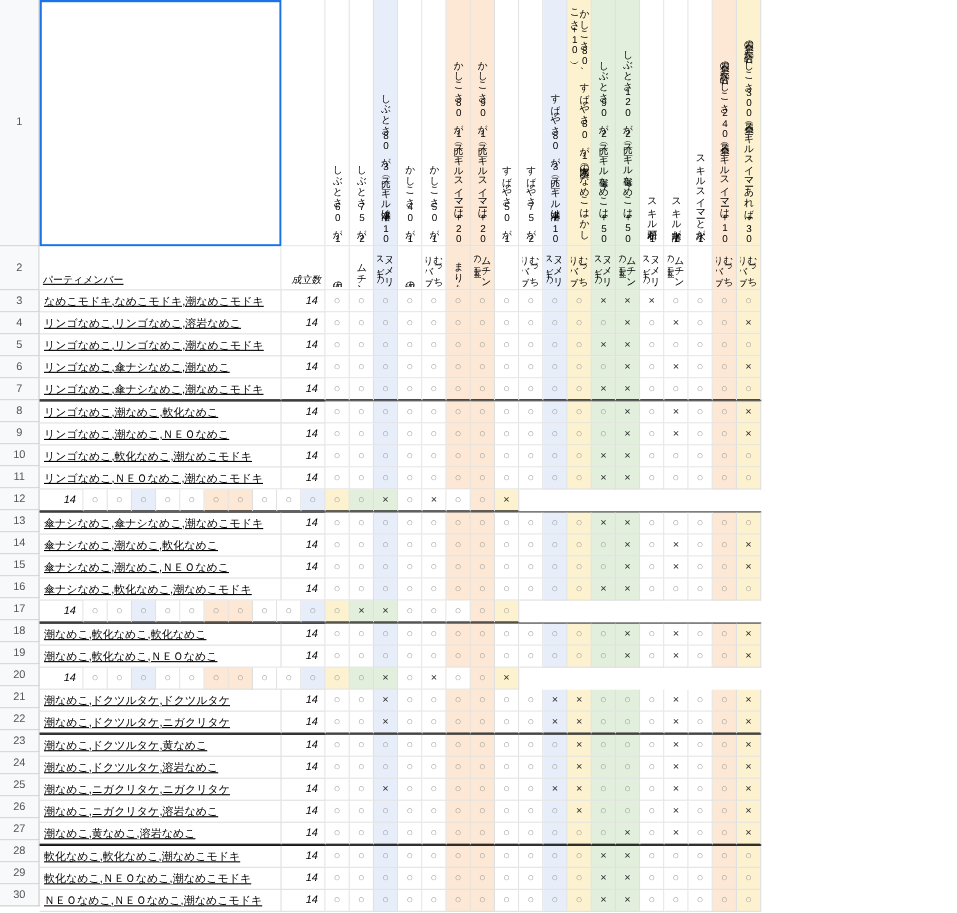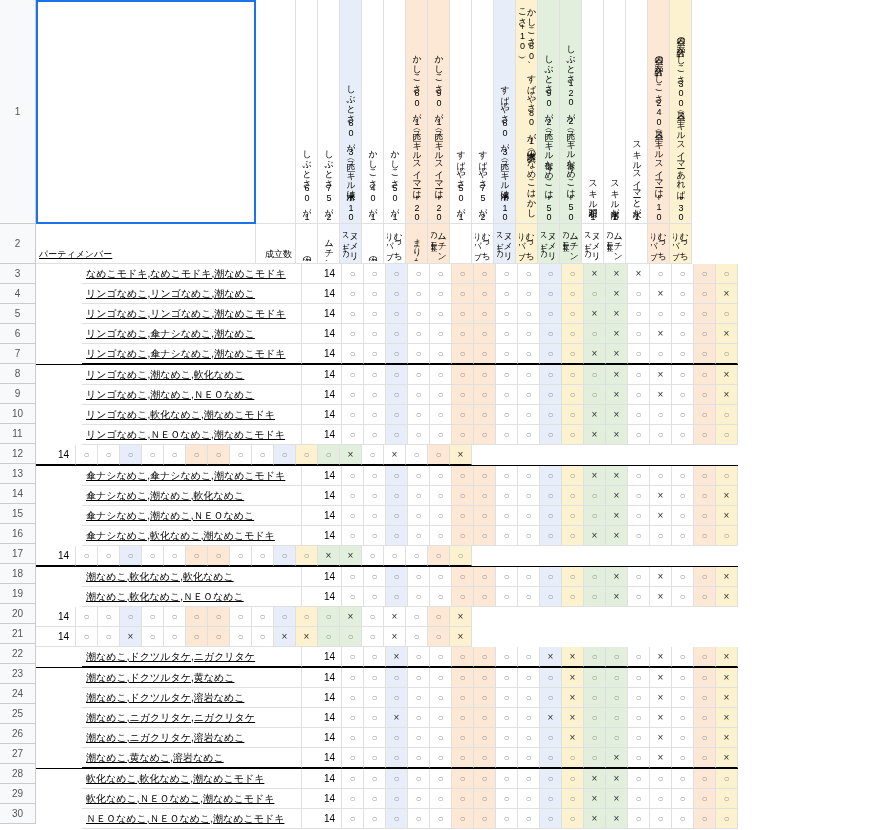--- a/index.html
+++ b/index.html
@@ -10,24 +10,24 @@
 .corner { width: 36px; height: 224px; }
 .row2hdr { width: 36px; height: 40px; background: #f8f9fa; border-right:1px solid #ccc; border-bottom:1px solid #ccc; display:flex; align-items:center; justify-content:center; color:#555; font-size:10px;}
 .rowhdr { width: 36px; height: 20px; }
 .grid-body { display: flex; flex-direction: column; }
 .header-row, .header-row2, .data-row { display: flex; }
 .hcell { border-right: 1px solid #e0e0e0; border-bottom: 1px solid #e0e0e0; height: 224px; display: flex; align-items: flex-end; justify-content: center; padding: 2px 1px; font-size: 9px; overflow: hidden; }
 .hcell2 { border-right: 1px solid #e0e0e0; border-bottom: 1px solid #e0e0e0; height: 40px; display: flex; align-items: flex-end; justify-content: flex-start; padding: 2px 3px; font-size: 9px; overflow: hidden; }
 .vert { writing-mode: vertical-rl; text-orientation: upright; font-size: 9px; line-height: 1; letter-spacing: -0.5px; max-height: 220px; overflow: hidden; }
 .vert2 { writing-mode: vertical-rl; text-orientation: upright; font-size: 9px; line-height: 1; letter-spacing: -0.5px; max-height: 36px; overflow: hidden; }
 .cell { border-right: 1px solid #e0e0e0; border-bottom: 1px solid #e0e0e0; height: 20px; display: flex; align-items: center; justify-content: center; font-size: 10px; overflow: hidden; white-space: nowrap; }
-.cell.txt { justify-content: flex-start; padding-left: 4px; font-size: 10px; margin-left: 46px; }
+.cell.txt { justify-content: flex-start; padding-left: 4px; font-size: 10px; }
 .cell.num { justify-content: flex-end; padding-right: 6px; }
 .w-party { width: 220px; text-decoration: underline; }
-.w-count { width: 40px; }
+.w-count { width: 40px; font-style: italic; }
 .w-s { width: 22px; }
 .bg-0 { background: #fff; }
 .bg-1 { background: #e8eef9; }
 .bg-2 { background: #fce8d4; }
 .bg-3 { background: #e2efdd; }
 .bg-4 { background: #fdf2d0; }
 .thick-bottom { border-bottom: 1.5px solid #000; }
 .sel { border: 2px solid #1a73e8; }
 .o { color: #999; }
 .x { color: #333; }
@@ -240,21 +240,21 @@
             <span class="o">○</span>
           </div>
           <div class="cell w-s bg-2">
             <span class="o">○</span>
           </div>
           <div class="cell w-s bg-4">
             <span class="o">○</span>
           </div>
         </div>
         <div class="data-row">
-          <div class="cell txt w-party">リンゴなめこ,リンゴなめこ,潮なめこ</div>
+          <div class="cell txt w-party">リンゴなめこ,リンゴなめこ,溶岩なめこ</div>
           <div class="cell num w-count">14</div>
           <div class="cell w-s bg-0">
             <span class="o">○</span>
           </div>
           <div class="cell w-s bg-0">
             <span class="o">○</span>
           </div>
           <div class="cell w-s bg-1">
             <span class="o">○</span>
           </div>
@@ -1223,20 +1223,21 @@
             <span class="o">○</span>
           </div>
           <div class="cell w-s bg-2">
             <span class="o">○</span>
           </div>
           <div class="cell w-s bg-4">
             <span class="x">×</span>
           </div>
         </div>
         <div class="data-row">
+          <div class="cell txt w-party">潮なめこ,ドクツルタケ,ドクツルタケ</div>
           <div class="cell num w-count">14</div>
           <div class="cell w-s bg-0">
             <span class="o">○</span>
           </div>
           <div class="cell w-s bg-0">
             <span class="o">○</span>
           </div>
           <div class="cell w-s bg-1">
             <span class="x">×</span>
           </div>

